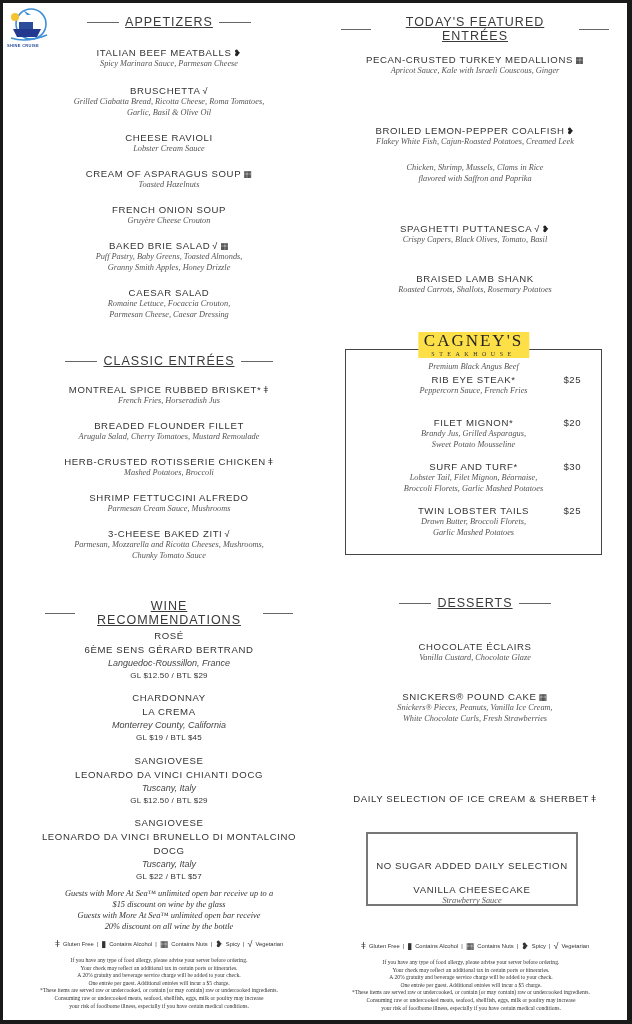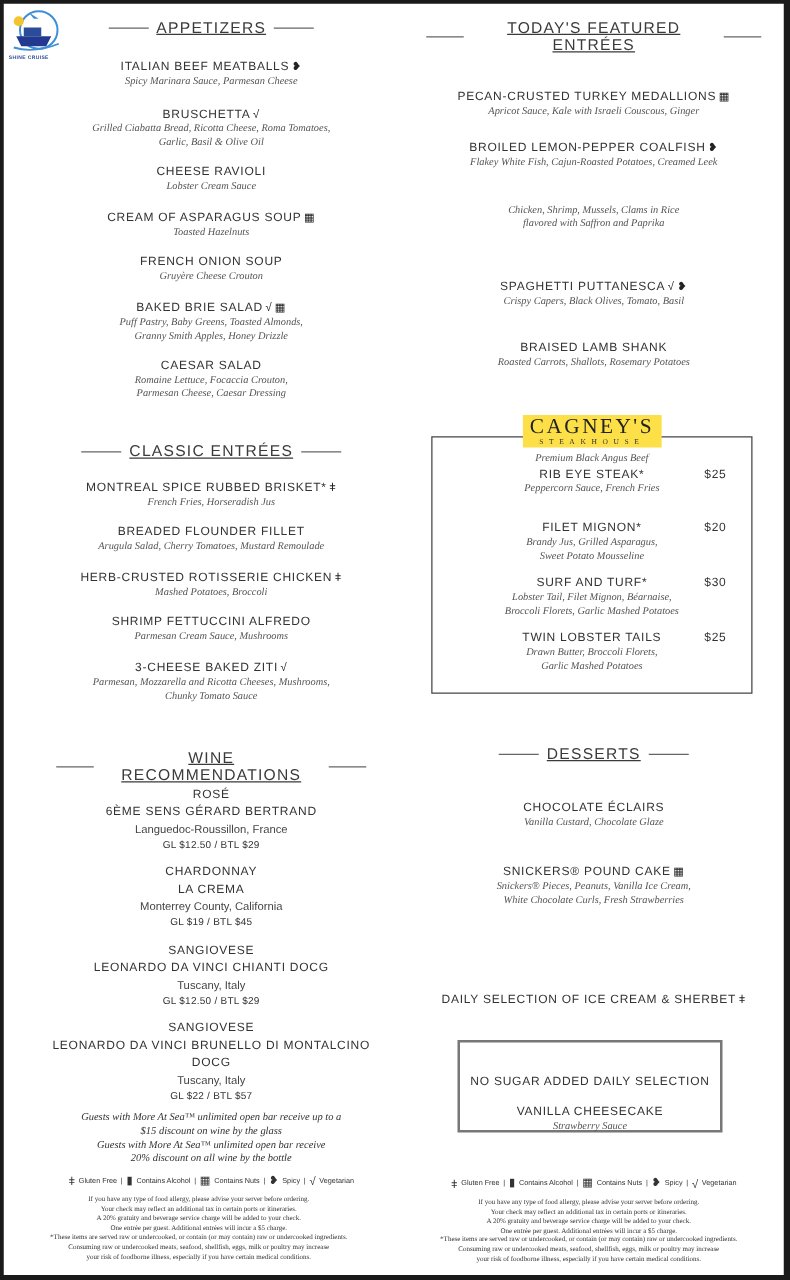--- a/index.html
+++ b/index.html
@@ -18,21 +18,21 @@
   .col.right { left: 332px; width: 280px; }
   .sec-title {
     display: flex; align-items: center; justify-content: center;
     font-size: 12.5px; letter-spacing: 1px; color: #3a3a3a; margin: 0; text-decoration: underline;
   }
   .sec-title .line { width: 32px; height: 1px; background: #666; margin: 0 6px; }
   .name { font-size: 9.6px; letter-spacing: .6px; color: #333; line-height: 12px; white-space: nowrap; }
   .desc { font-family: "Liberation Serif", "DejaVu Serif", serif; font-style: italic; font-size: 8.3px; color: #555; line-height: 10.5px; }
   .ico { display: inline-block; font-size: 9px; color: #222; margin-left: 2px; }
   .wine .name { line-height: 14px; }
-  .wine .region { font-size: 9px; color: #444; line-height: 13px; }
+  .wine .region { font-size: 9px; font-style: italic; color: #444; line-height: 13px; }
   .wine .price { font-size: 8px; color: #333; line-height: 12px; letter-spacing: .2px; }
   .promo { font-family: "Liberation Serif", serif; font-style: italic; font-size: 8.4px; color: #333; line-height: 11px; }
   .legend { font-size: 5.8px; color: #333; display: flex; justify-content: center; align-items: center; gap: 3px; white-space: nowrap; }
   .legend .g { font-size: 9px; }
   .fine { font-family: "Liberation Serif", serif; font-size: 5.6px; color: #333; line-height: 7.6px; white-space: nowrap; }
   .cagney {
     position: absolute; left: 342px; top: 346px; width: 255px; height: 204px;
     border: 1.2px solid #444; text-align: center;
   }
   .cagney .brand {
@@ -203,25 +203,25 @@
     <div class="fine">your risk of foodborne illness, especially if you have certain medical conditions.</div>
   </div>
 
   <div class="col right" style="top:12px;">
     <div class="sec-title">
         <span class="line"></span>
         <span>TODAY'S FEATURED ENTRÉES</span>
         <span class="line"></span>
       </div>
   </div>
-  <div class="col right" style="top:68px;">
+  <div class="col right" style="top:51px;">
     <div class="name"><span>PECAN-CRUSTED TURKEY MEDALLIONS</span><span class="ico">▦</span></div>
     <div class="desc">Apricot Sauce, Kale with Israeli Couscous, Ginger</div>
   </div>
-  <div class="col right" style="top:109px;">
+  <div class="col right" style="top:122px;">
     <div class="name"><span>BROILED LEMON-PEPPER COALFISH</span><span class="ico">❥</span></div>
     <div class="desc">Flakey White Fish, Cajun-Roasted Potatoes, Creamed Leek</div>
   </div>
   <div class="col right" style="top:160px;">
     <div class="desc">Chicken, Shrimp, Mussels, Clams in Rice</div>
     <div class="desc">flavored with Saffron and Paprika</div>
   </div>
   <div class="col right" style="top:220px;">
     <div class="name"><span>SPAGHETTI PUTTANESCA</span><span class="ico">√</span><span class="ico">❥</span></div>
     <div class="desc">Crispy Capers, Black Olives, Tomato, Basil</div>

